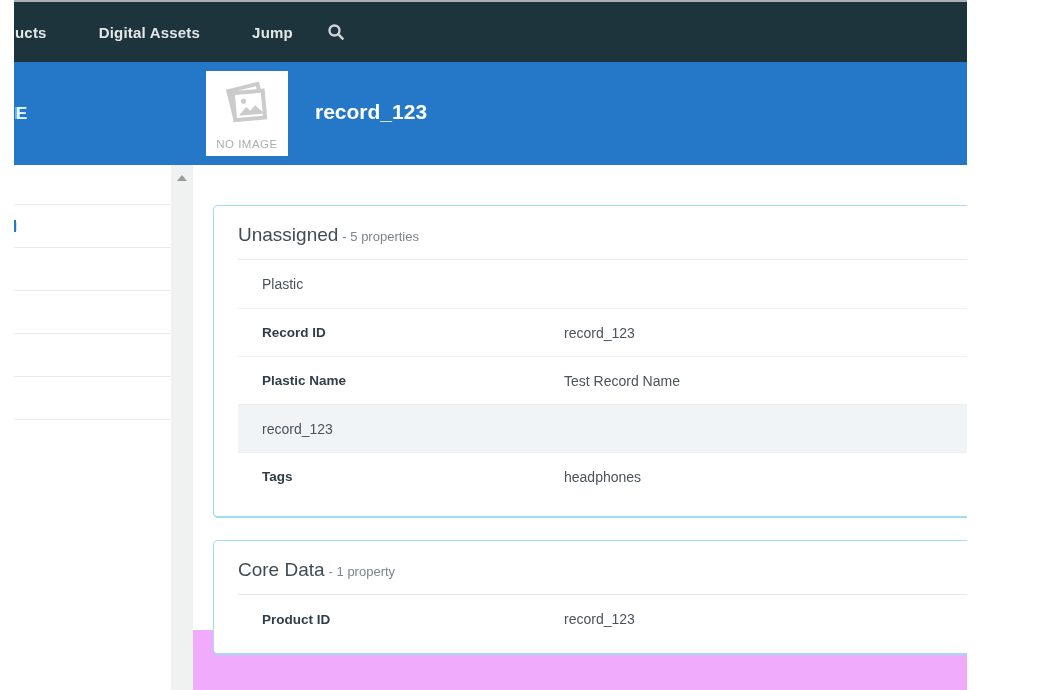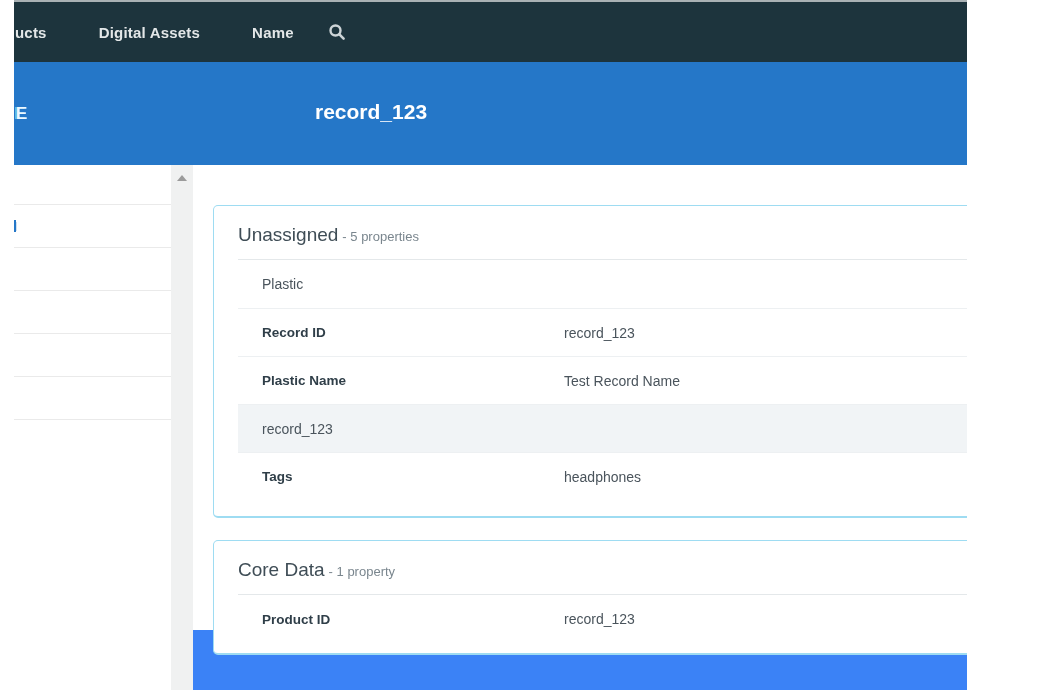--- a/index.html
+++ b/index.html
@@ -1,18 +1,18 @@
 <!DOCTYPE html>
 <html><head>
 <meta charset="utf-8">
 <style>
   * { margin:0; padding:0; box-sizing:border-box; }
   html,body { width:1056px; height:690px; background:#ffffff; overflow:hidden;
     font-family:"Liberation Sans","DejaVu Sans",sans-serif; }
-  .app { position:absolute; left:14px; top:0; width:953px; height:690px; overflow:hidden; background:#3b82f6; }
+  .app { position:absolute; left:14px; top:0; width:953px; height:690px; overflow:hidden; background:#f0abfc; }
 
   
   .topbar { position:absolute; left:0; top:0; width:100%; height:62px; background:#1d343d;
     border-top:2px solid #a9b1b4; display:flex; align-items:center; }
   .nav-item { color:#e3e7e8; font-size:15px; font-weight:bold; letter-spacing:.2px; cursor:pointer; }
   .nav-trunc { margin-left:1px; }
   .nav-item + .nav-item { margin-left:40px;padding-left:12px; }
   .search-wrap { display:flex; align-items:center; margin-left:34px; }
   .search-icon { width:18px; height:18px; display:inline-block; }
   .search-placeholder { color:#687b83; font-size:15px; margin-left:26px; }
@@ -58,33 +58,46 @@
   .card-2 .rows { padding-bottom:10px; }
 </style>
 </head>
 <body>
 
 <div class="app">
 
   <div class="topbar">
     <span class="nav-item nav-trunc">ucts</span>
     <span class="nav-item">Digital Assets</span>
-    <span class="nav-item">Name</span>
+    <span class="nav-item">Jump</span>
     <span class="search-wrap">
       <span class="search-icon">
         <svg width="18" height="18" viewBox="0 0 18 18">
           <circle cx="7.5" cy="7.5" r="5" fill="none" stroke="#cdd4d7" stroke-width="2.4"></circle>
           <line x1="11.4" y1="11.4" x2="15.6" y2="15.6" stroke="#cdd4d7" stroke-width="2.6" stroke-linecap="round"></line>
         </svg>
       </span>
     </span>
   </div>
 
   <div class="bluebar">
     <span class="logo-frag">E</span>
+    <div class="thumb">
+      <svg width="54" height="50" viewBox="0 0 54 50">
+        <g transform="rotate(-14 27 23)">
+          <rect x="12" y="6" width="30" height="27" fill="#ffffff" stroke="#cbcbcb" stroke-width="4"></rect>
+        </g>
+        <g transform="rotate(-5 27 25)">
+          <rect x="14" y="11" width="30" height="27" fill="#ffffff" stroke="#cbcbcb" stroke-width="4"></rect>
+          <circle cx="24" cy="20" r="2.6" fill="#cbcbcb"></circle>
+          <path d="M18 34 l8 -8 4 4 5 -5 7 7 v2 z" fill="#cbcbcb"></path>
+        </g>
+      </svg>
+      <span class="thumb-label">NO IMAGE</span>
+    </div>
     <span class="record-title">record_123</span>
   </div>
 
   <div class="sidebar">
     <div class="side-row first"></div>
     <div class="side-row">
       <span class="trunc-link">I</span>
     </div>
     <div class="side-row"></div>
     <div class="side-row"></div>

